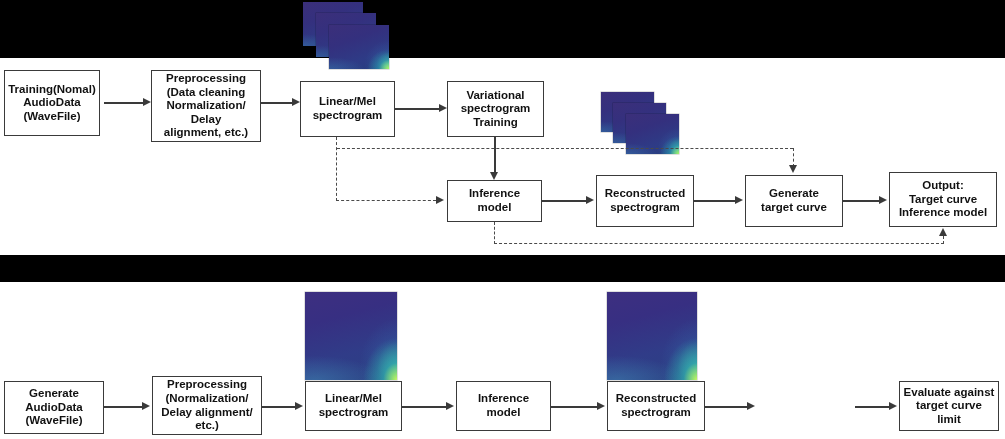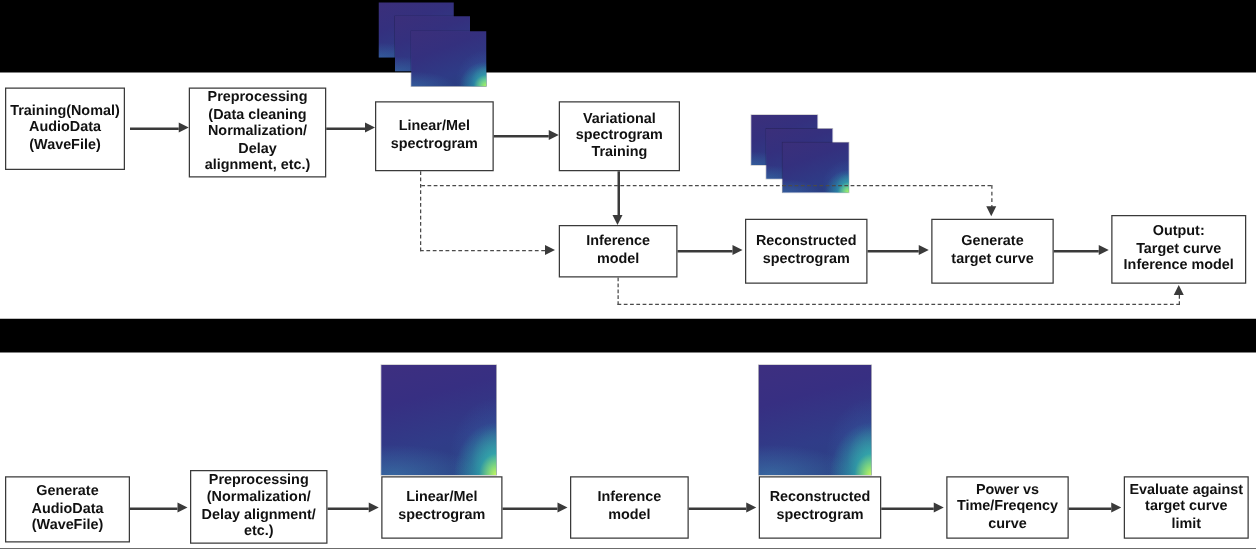--- a/index.html
+++ b/index.html
@@ -168,25 +168,20 @@
 
   <div class="box" style="left:456px;top:381px;width:95px;height:50px;">
     <span style="white-space:pre-line;">Inference model</span>
   </div>
 
   <div class="box" style="left:607px;top:381px;width:98px;height:50px;">
     <span style="white-space:pre-line;">Reconstructed
 spectrogram</span>
   </div>
 
-  <div class="box" style="left:757px;top:381px;width:98px;height:50px;">
-    <span style="white-space:pre-line;">Power vs
-Time/Freqency
-curve</span>
-  </div>
 
   <div class="box" style="left:899px;top:381px;width:100px;height:50px;">
     <span style="white-space:pre-line;">Evaluate against
 target curve limit</span>
   </div>
 
   <div class="line h-line" style="left:104px;top:406px;width:38px;"></div>
   <div class="arrow arrow-r" style="left:142px;top:402px;"></div>
 
   <div class="line h-line" style="left:262px;top:406px;width:33px;"></div>

